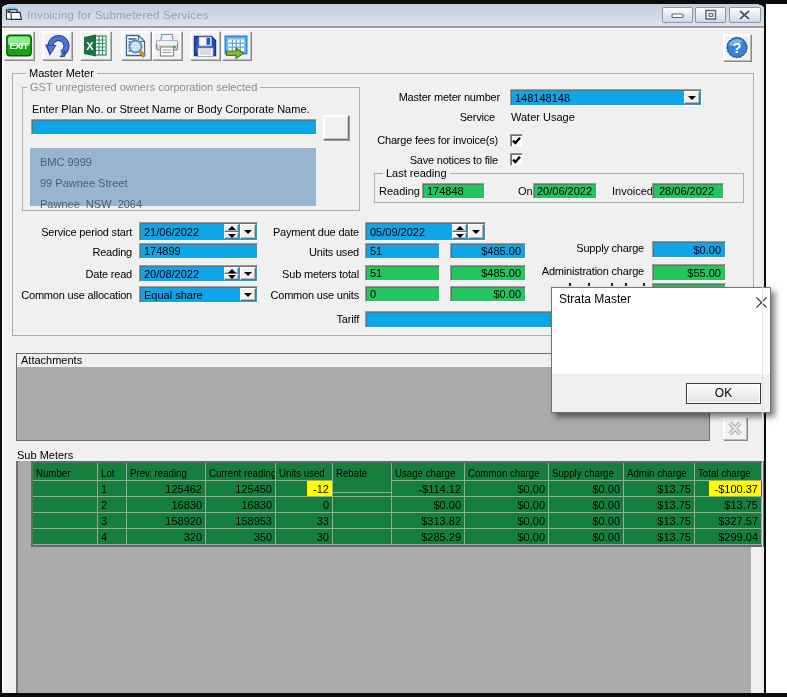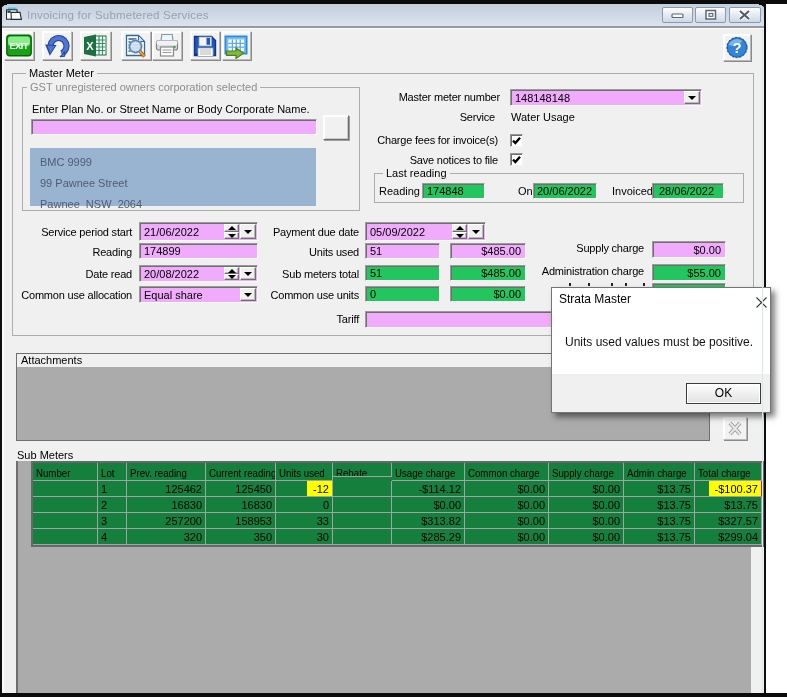--- a/index.html
+++ b/index.html
@@ -1,21 +1,21 @@
 <!DOCTYPE html>
 <html><head>
 <meta charset="utf-8">
 <style>
 * { margin:0; padding:0; box-sizing:border-box; }
 html,body { width:787px; height:697px; }
 body { position:relative; background:#ffffff; font-family:"Liberation Sans",sans-serif; overflow:hidden; }
 .abs { position:absolute; }
 .lbl { position:absolute; font-size:11px; color:#000; white-space:nowrap; line-height:11px; }
 .lblr { position:absolute; font-size:11px; color:#000; white-space:nowrap; line-height:11px; text-align:right; letter-spacing:-0.2px; }
-.inset { position:absolute; background:#f0abfc; border:1px solid #9b9b9b; border-bottom-color:#fdfdfd; border-right-color:#fdfdfd; box-shadow: inset 1px 1px 0 #6f6f6f; font-size:11px; color:#000; }
+.inset { position:absolute; background:#0ea5e9; border:1px solid #9b9b9b; border-bottom-color:#fdfdfd; border-right-color:#fdfdfd; box-shadow: inset 1px 1px 0 #6f6f6f; font-size:11px; color:#000; }
 .inset.dis { background:#22c55e; }
 .fldtxt { position:absolute; left:4px; top:3px; font-size:11px; line-height:11px; white-space:nowrap; }
 .fldtxtr { position:absolute; right:4px; top:3px; font-size:11px; line-height:11px; white-space:nowrap; }
 .group { position:absolute; border:1px solid #acacac; }
 .glabel { position:absolute; top:-6px; font-size:11px; line-height:11px; background:#f0f0f0; padding:0 3px; white-space:nowrap; }
 .btn3d { position:absolute; background:#f0f0f0; border:1px solid #fff; border-right-color:#707070; border-bottom-color:#707070; box-shadow: inset -1px -1px 0 #b9b9b9; }
 .tbtn { position:absolute; background:#f2f2f2; border:1px solid #b9b9b9; border-top-color:#fdfdfd; border-left-color:#fdfdfd; box-shadow: 1px 1px 0 #8a8a8a, inset 1px 1px 0 #ffffff; }
 .cb { position:absolute; width:13px; height:13px; background:#fff; border:1px solid #949494; border-bottom-color:#f4f4f4; border-right-color:#f4f4f4; box-shadow: inset 1px 1px 0 #6f6f6f; }
 .tri-up { width:0;height:0;border-left:4px solid transparent;border-right:4px solid transparent;border-bottom:4px solid #000; position:absolute; left:50%; top:50%; transform:translate(-50%,-50%); }
 .tri-down { width:0;height:0;border-left:4px solid transparent;border-right:4px solid transparent;border-top:4px solid #000; position:absolute; left:50%; top:50%; transform:translate(-50%,-50%); }
@@ -294,21 +294,21 @@
       </div>
       <div style="width:79px;height:18px;border-right:1px solid #a2a2a2;border-bottom:1px solid #a2a2a2;overflow:hidden;white-space:nowrap;position:relative;">
         <span style="position:absolute;left:3px;top:4px;transform:scaleX(0.88);transform-origin:0 0;">Prev. reading</span>
       </div>
       <div style="width:70px;height:18px;border-right:1px solid #a2a2a2;border-bottom:1px solid #a2a2a2;overflow:hidden;white-space:nowrap;position:relative;">
         <span style="position:absolute;left:3px;top:4px;transform:scaleX(0.88);transform-origin:0 0;">Current reading</span>
       </div>
       <div style="width:57px;height:18px;border-right:1px solid #a2a2a2;border-bottom:1px solid #a2a2a2;overflow:hidden;white-space:nowrap;position:relative;">
         <span style="position:absolute;left:3px;top:4px;transform:scaleX(0.88);transform-origin:0 0;">Units used</span>
       </div>
-      <div style="width:59px;height:14px;border-right:1px solid #a2a2a2;border-bottom:1px solid #a2a2a2;overflow:hidden;white-space:nowrap;position:relative;text-align:center;">
+      <div style="width:59px;height:30px;border-right:1px solid #a2a2a2;border-bottom:1px solid #a2a2a2;overflow:hidden;white-space:nowrap;position:relative;text-align:center;">
         <span style="position:absolute;left:3px;top:4px;transform:scaleX(0.88);transform-origin:0 0;">Rebate</span>
       </div>
       <div style="width:73px;height:18px;border-right:1px solid #a2a2a2;border-bottom:1px solid #a2a2a2;overflow:hidden;white-space:nowrap;position:relative;">
         <span style="position:absolute;left:3px;top:4px;transform:scaleX(0.88);transform-origin:0 0;">Usage charge</span>
       </div>
       <div style="width:84px;height:18px;border-right:1px solid #a2a2a2;border-bottom:1px solid #a2a2a2;overflow:hidden;white-space:nowrap;position:relative;">
         <span style="position:absolute;left:3px;top:4px;transform:scaleX(0.88);transform-origin:0 0;">Common charge</span>
       </div>
       <div style="width:75px;height:18px;border-right:1px solid #a2a2a2;border-bottom:1px solid #a2a2a2;overflow:hidden;white-space:nowrap;position:relative;">
         <span style="position:absolute;left:3px;top:4px;transform:scaleX(0.88);transform-origin:0 0;">Supply charge</span>
@@ -381,21 +381,21 @@
       <div style="width:67px;height:16px;border-right:1px solid #a2a2a2;border-bottom:1px solid #a2a2a2;overflow:hidden;white-space:nowrap;position:relative;">
         <span style="position:absolute;right:3px;top:2px;">$13.75</span>
       </div>
     </div>
     <div style="display:flex;height:16px;">
       <div style="width:65px;height:16px;border-right:1px solid #a2a2a2;border-bottom:1px solid #a2a2a2;overflow:hidden;white-space:nowrap;position:relative;"></div>
       <div style="width:29px;height:16px;border-right:1px solid #a2a2a2;border-bottom:1px solid #a2a2a2;overflow:hidden;white-space:nowrap;position:relative;">
         <span style="position:absolute;left:3px;top:2px;">3</span>
       </div>
       <div style="width:79px;height:16px;border-right:1px solid #a2a2a2;border-bottom:1px solid #a2a2a2;overflow:hidden;white-space:nowrap;position:relative;">
-        <span style="position:absolute;right:3px;top:2px;">257200</span>
+        <span style="position:absolute;right:3px;top:2px;">158920</span>
       </div>
       <div style="width:70px;height:16px;border-right:1px solid #a2a2a2;border-bottom:1px solid #a2a2a2;overflow:hidden;white-space:nowrap;position:relative;">
         <span style="position:absolute;right:3px;top:2px;">158953</span>
       </div>
       <div style="width:57px;height:16px;border-right:1px solid #a2a2a2;border-bottom:1px solid #a2a2a2;overflow:hidden;white-space:nowrap;position:relative;">
         <span style="position:absolute;right:3px;top:2px;">33</span>
       </div>
       <div style="width:59px;height:16px;border-right:1px solid #a2a2a2;border-bottom:1px solid #a2a2a2;overflow:hidden;white-space:nowrap;position:relative;"></div>
       <div style="width:73px;height:16px;border-right:1px solid #a2a2a2;border-bottom:1px solid #a2a2a2;overflow:hidden;white-space:nowrap;position:relative;">
         <span style="position:absolute;right:3px;top:2px;">$313.82</span>
@@ -444,21 +444,20 @@
         <span style="position:absolute;right:3px;top:2px;">$299.04</span>
       </div>
     </div>
   </div>
 
 <div class="abs" id="dlg" style="left:551px;top:287px;width:220px;height:126px;background:#fff;border:1px solid #747474;box-shadow:4px 4px 6px rgba(0,0,0,0.5);">
   <div class="abs" style="left:7px;top:4px;font-size:12px;color:#000;">Strata Master</div>
   <svg class="abs" style="left:204px;top:9px;" width="11" height="11" viewBox="0 0 11 11">
       <path d="M0.5 0.5 L10.5 10.5 M10.5 0.5 L0.5 10.5" stroke="#333" stroke-width="1.1"></path>
     </svg>
-  <div class="abs" style="left:13px;top:47px;font-size:12px;color:#111;">Units used values must be positive.</div>
   <div class="abs" style="left:0;top:86px;width:218px;height:38px;background:#f0f0f0;"></div>
   <div class="abs" style="left:134px;top:95px;width:75px;height:21px;background:linear-gradient(180deg,#fdfdfd,#e2e2e2);border:1px solid #3c3c3c;box-shadow:inset 0 0 0 1px #fff;font-size:12px;text-align:center;line-height:19px;">OK</div>
 </div>
 
 <div class="abs" style="left:762px;top:29px;width:1px;height:664px;background:#dbe5f1;"></div>
 <div class="abs" style="left:2px;top:29px;width:2px;height:664px;background:#fbfbfb;"></div>
 
 <div class="abs" style="left:0;top:0;width:787px;height:4px;background:#0b0b0b;"></div>
 <div class="abs" style="left:0;top:4px;width:7px;height:7px;background:radial-gradient(circle at 100% 100%, rgba(0,0,0,0) 0, rgba(0,0,0,0) 6px, #0b0b0b 6.5px);"></div>
 <div class="abs" style="left:759px;top:4px;width:7px;height:7px;background:radial-gradient(circle at 0% 100%, rgba(0,0,0,0) 0, rgba(0,0,0,0) 6px, #0b0b0b 6.5px);"></div>

